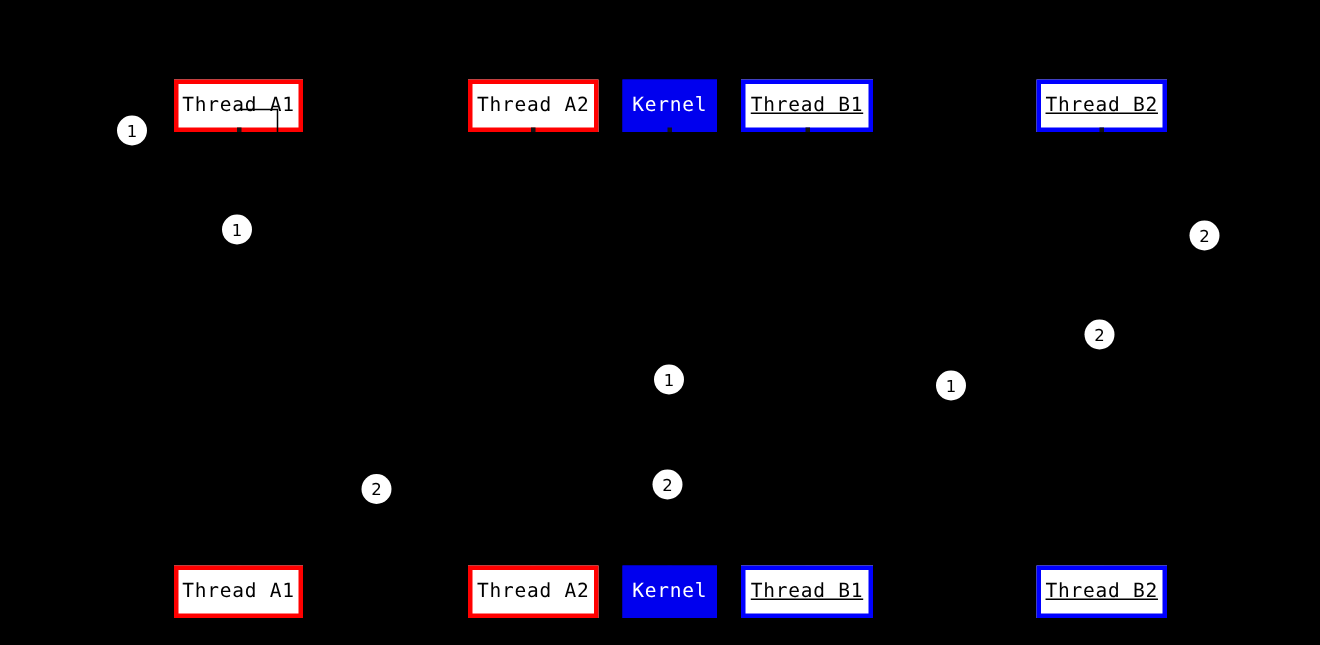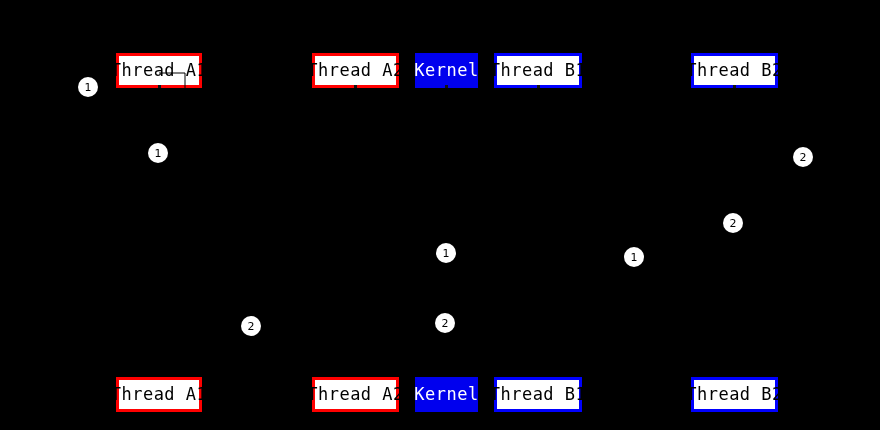--- a/index.html
+++ b/index.html
@@ -18,34 +18,35 @@
     overflow: hidden;
   }
 
   
   .lifeline-box {
     position: absolute;
     box-sizing: border-box;
     display: flex;
     align-items: center;
     justify-content: center;
-    font-size: 17px;
+    font-size: 13px;
     letter-spacing: 0.5px;
     white-space: nowrap;
     line-height: 1;
   }
   .lifeline-box.style-red {
     background: #ffffff;
     border: 3px solid #ff0000;
     color: #000000;
   }
   .lifeline-box.style-blue {
     background: #ffffff;
     border: 3px solid #0000ff;
     color: #000000;
+    text-decoration: underline;
   }
   .lifeline-box.style-kernel {
     background: #0000ee;
     border: 3px solid #0000ee;
     color: #ffffff;
     justify-content: center;
   }
 
   
   .lifeline-stem {

